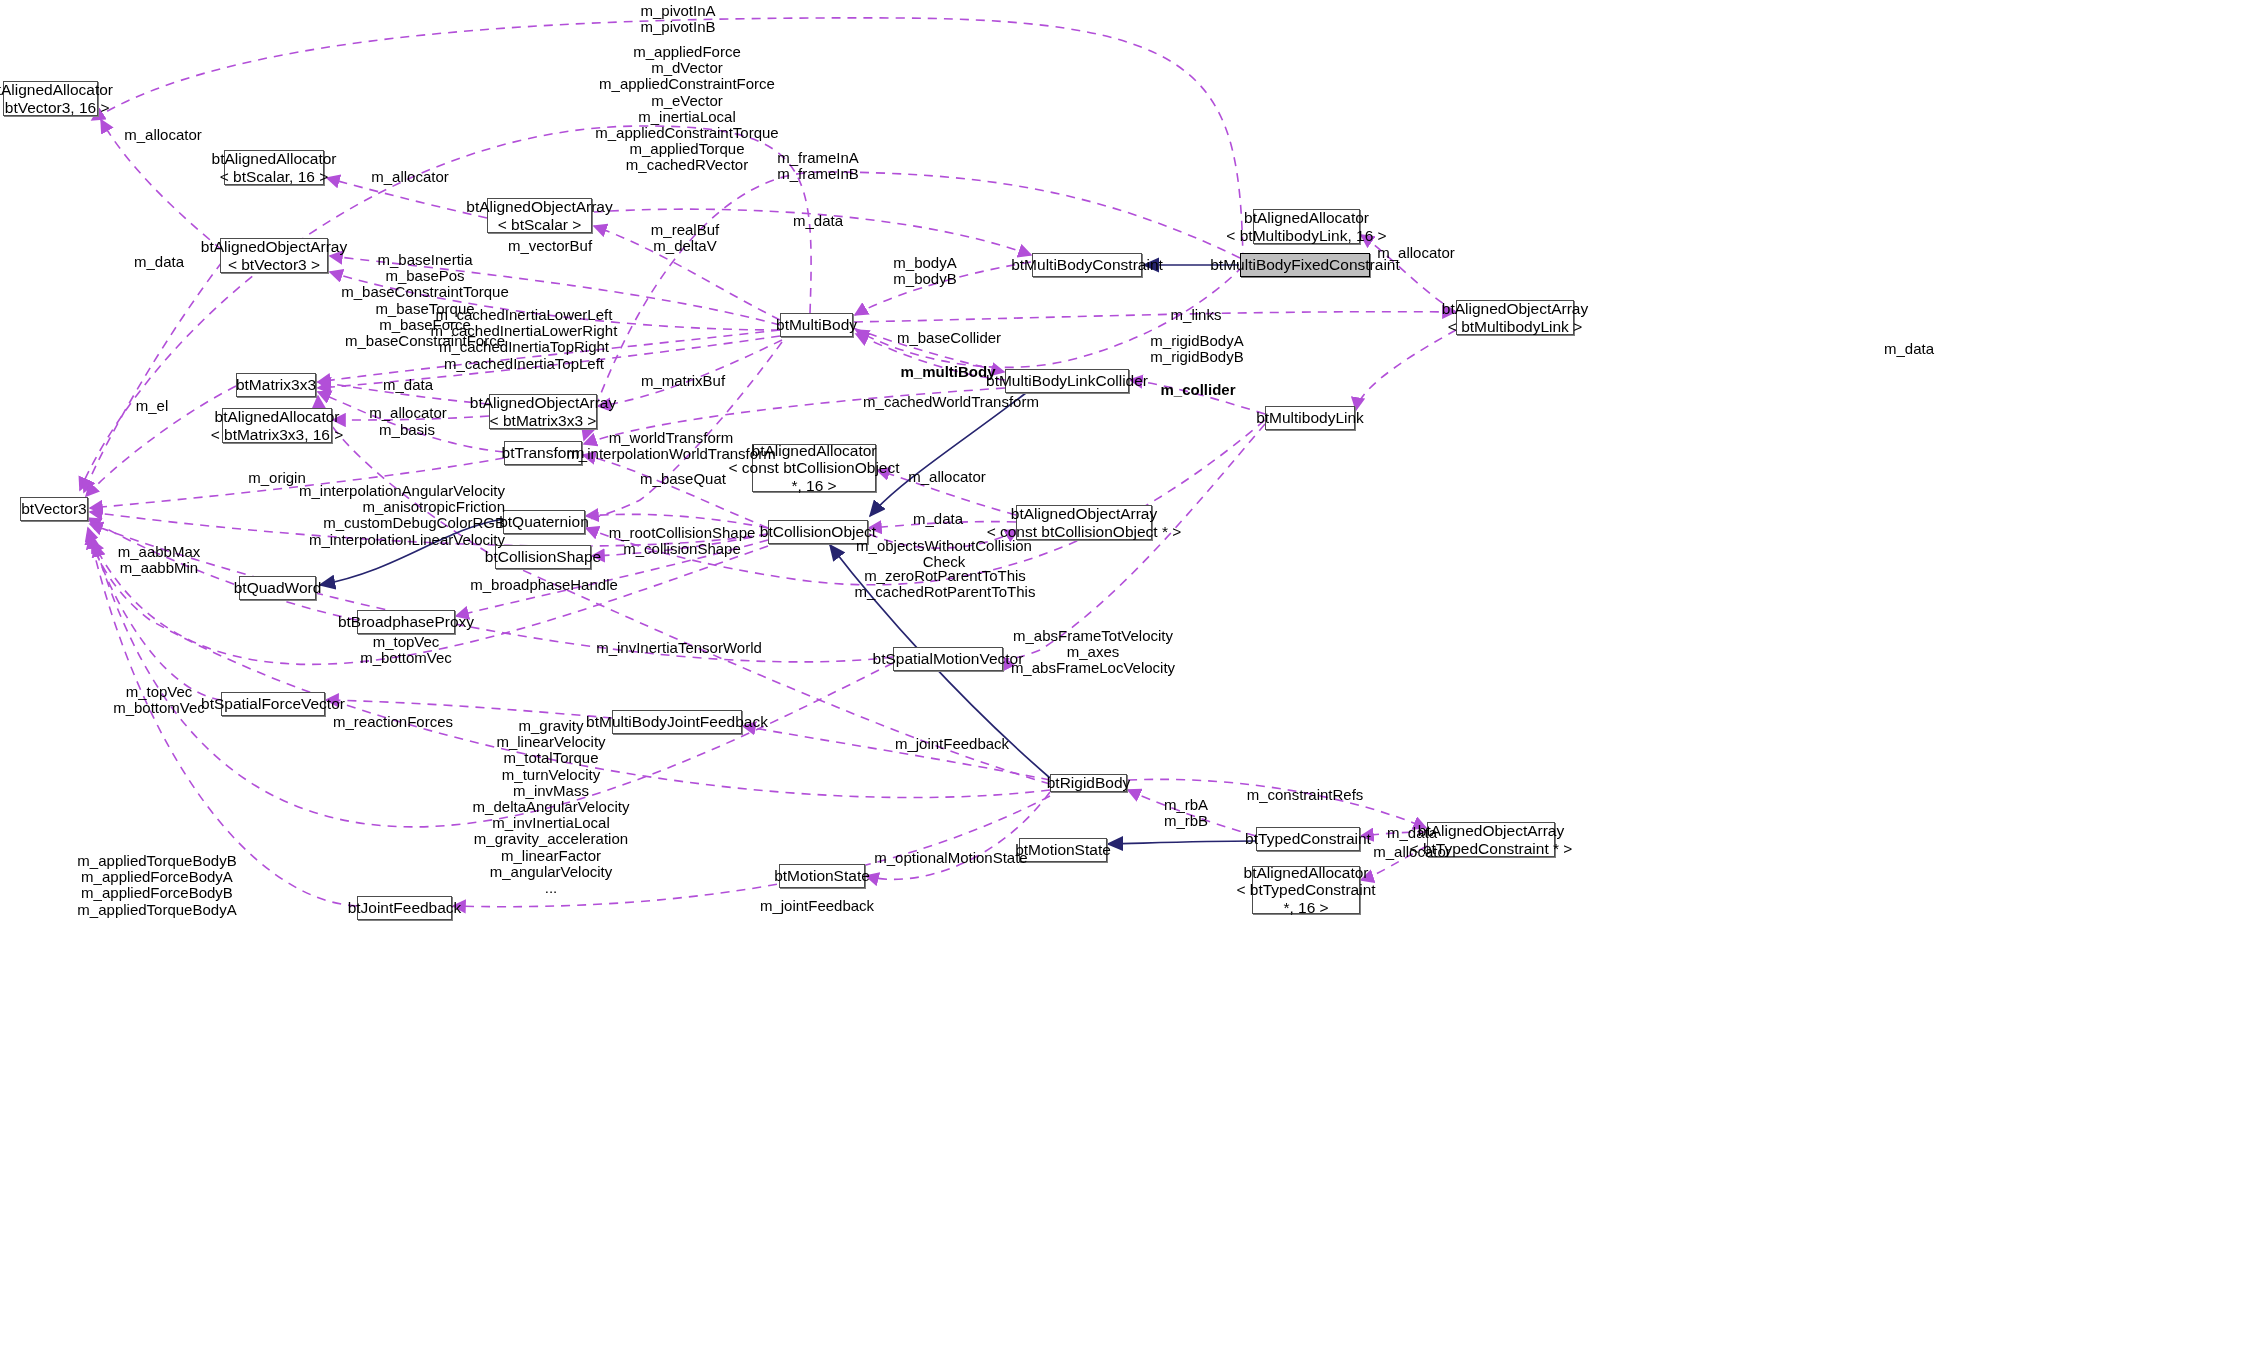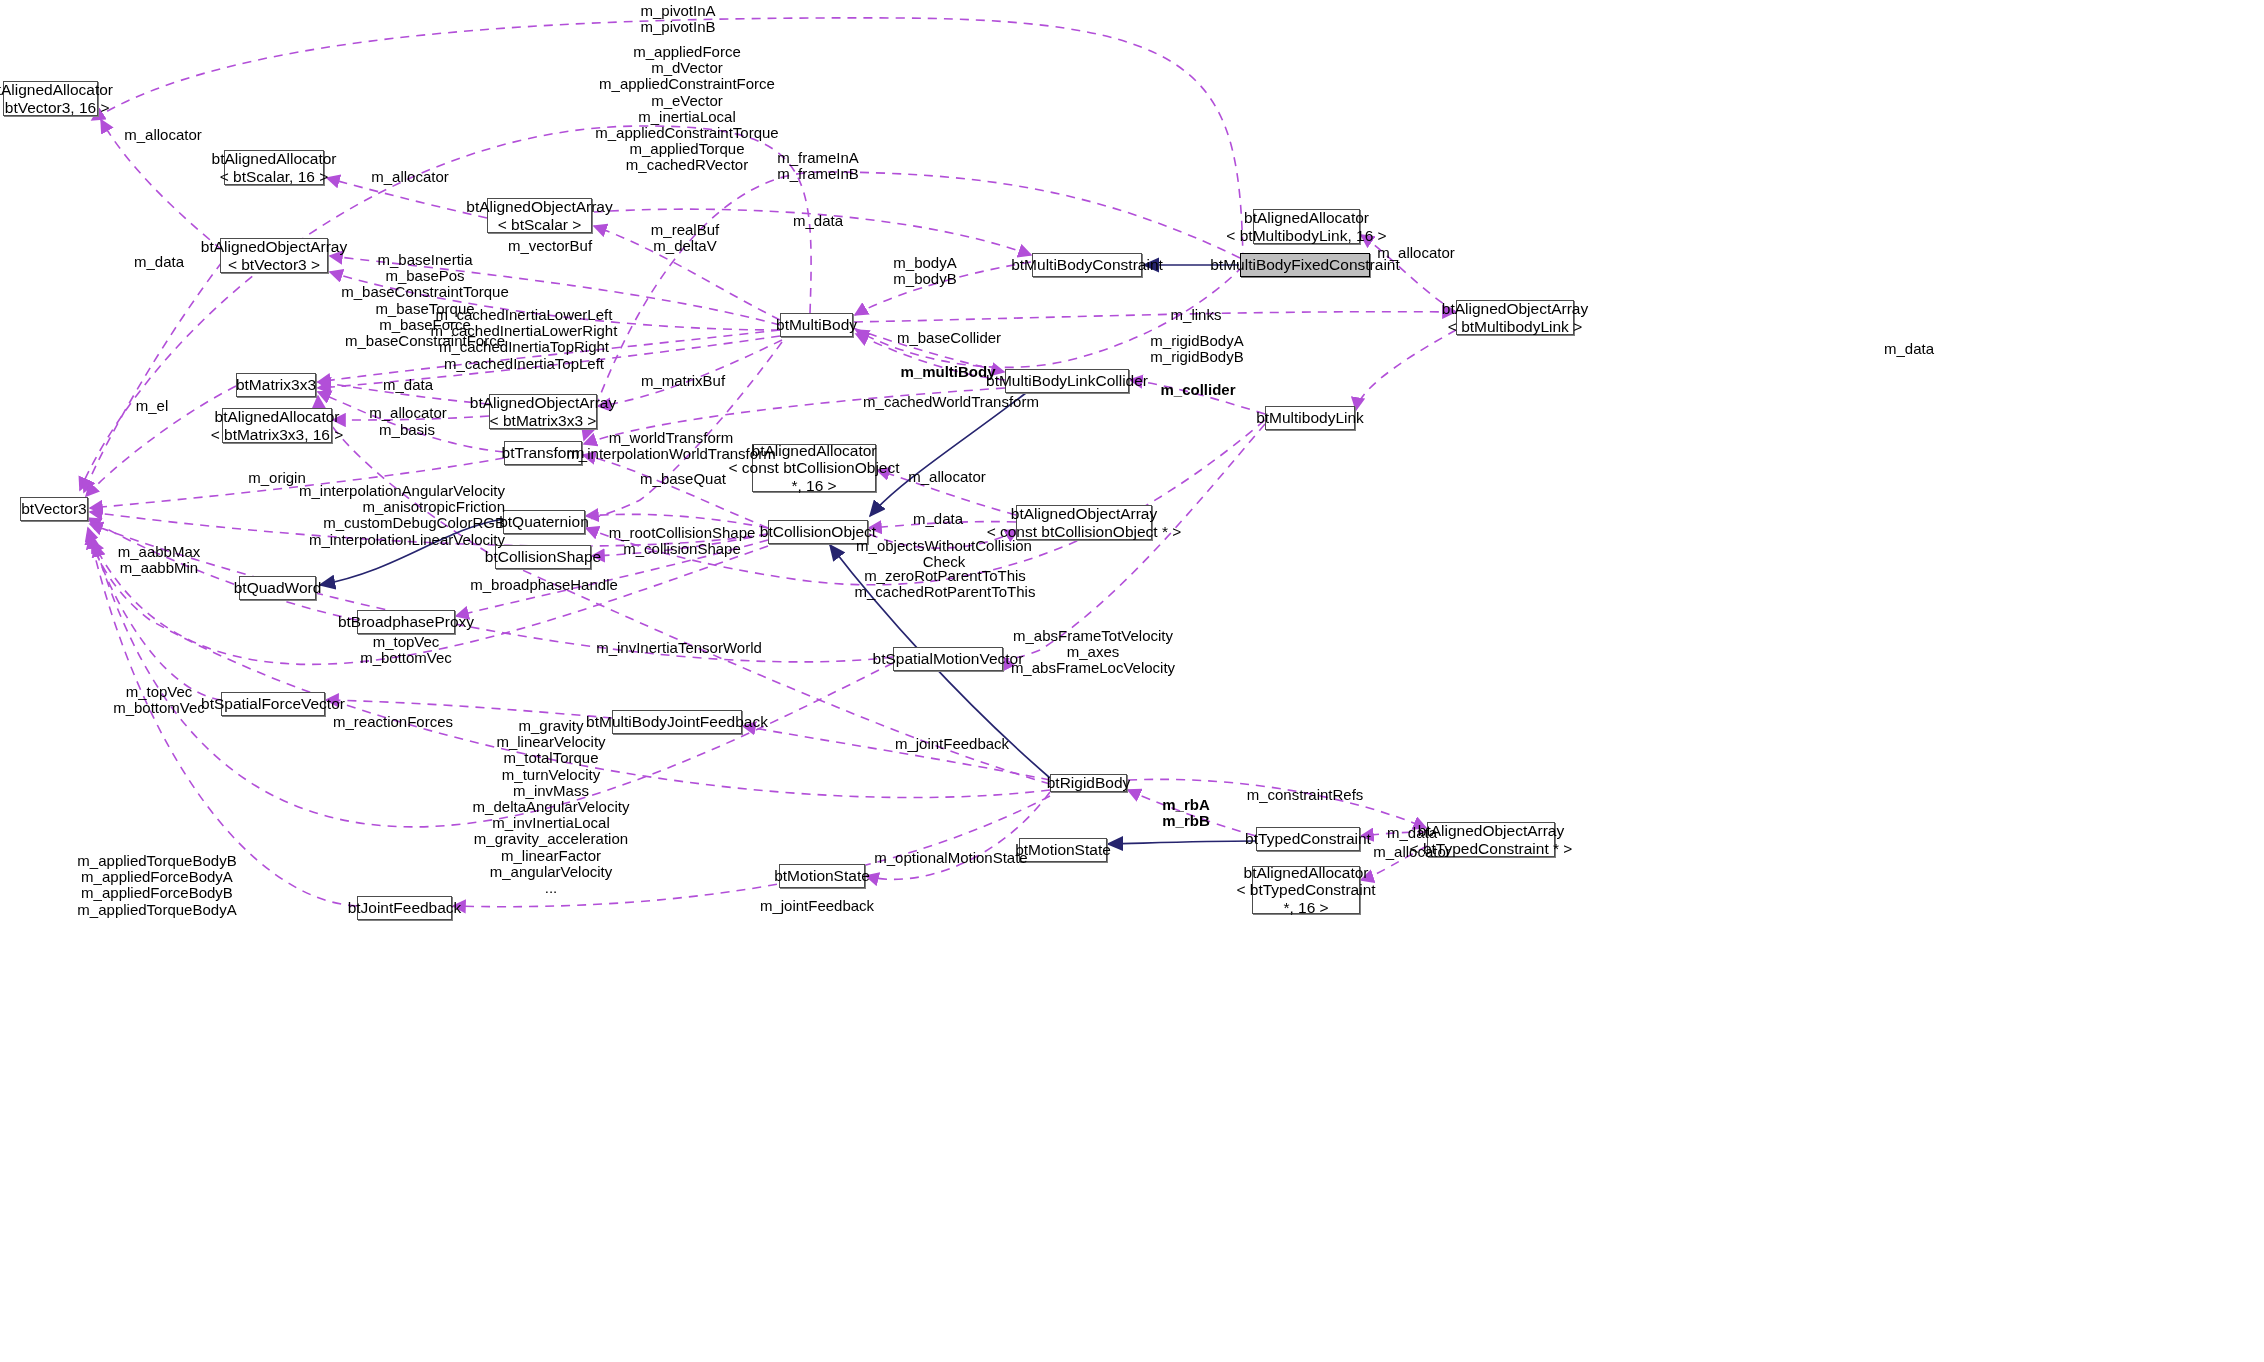--- a/index.html
+++ b/index.html
@@ -308,21 +308,21 @@
 m_totalTorque
 m_turnVelocity
 m_invMass
 m_deltaAngularVelocity
 m_invInertiaLocal
 m_gravity_acceleration
 m_linearFactor
 m_angularVelocity
 ...</div>
       <div class="edge-label" style="left: 1305px; top: 787px;">m_constraintRefs</div>
-      <div class="edge-label" style="left: 1186px; top: 797px; font-weight: bold;">m_rbA
+      <div class="edge-label" style="left: 1186px; top: 797px;">m_rbA
 m_rbB</div>
       <div class="edge-label" style="left: 1412px; top: 825px;">m_data</div>
       <div class="edge-label" style="left: 951px; top: 850px;">m_optionalMotionState</div>
       <div class="edge-label" style="left: 1412px; top: 844px;">m_allocator</div>
       <div class="edge-label" style="left: 157px; top: 853px;">m_appliedTorqueBodyB
 m_appliedForceBodyA
 m_appliedForceBodyB
 m_appliedTorqueBodyA</div>
       <div class="edge-label" style="left: 817px; top: 898px;">m_jointFeedback</div>
     </div>

